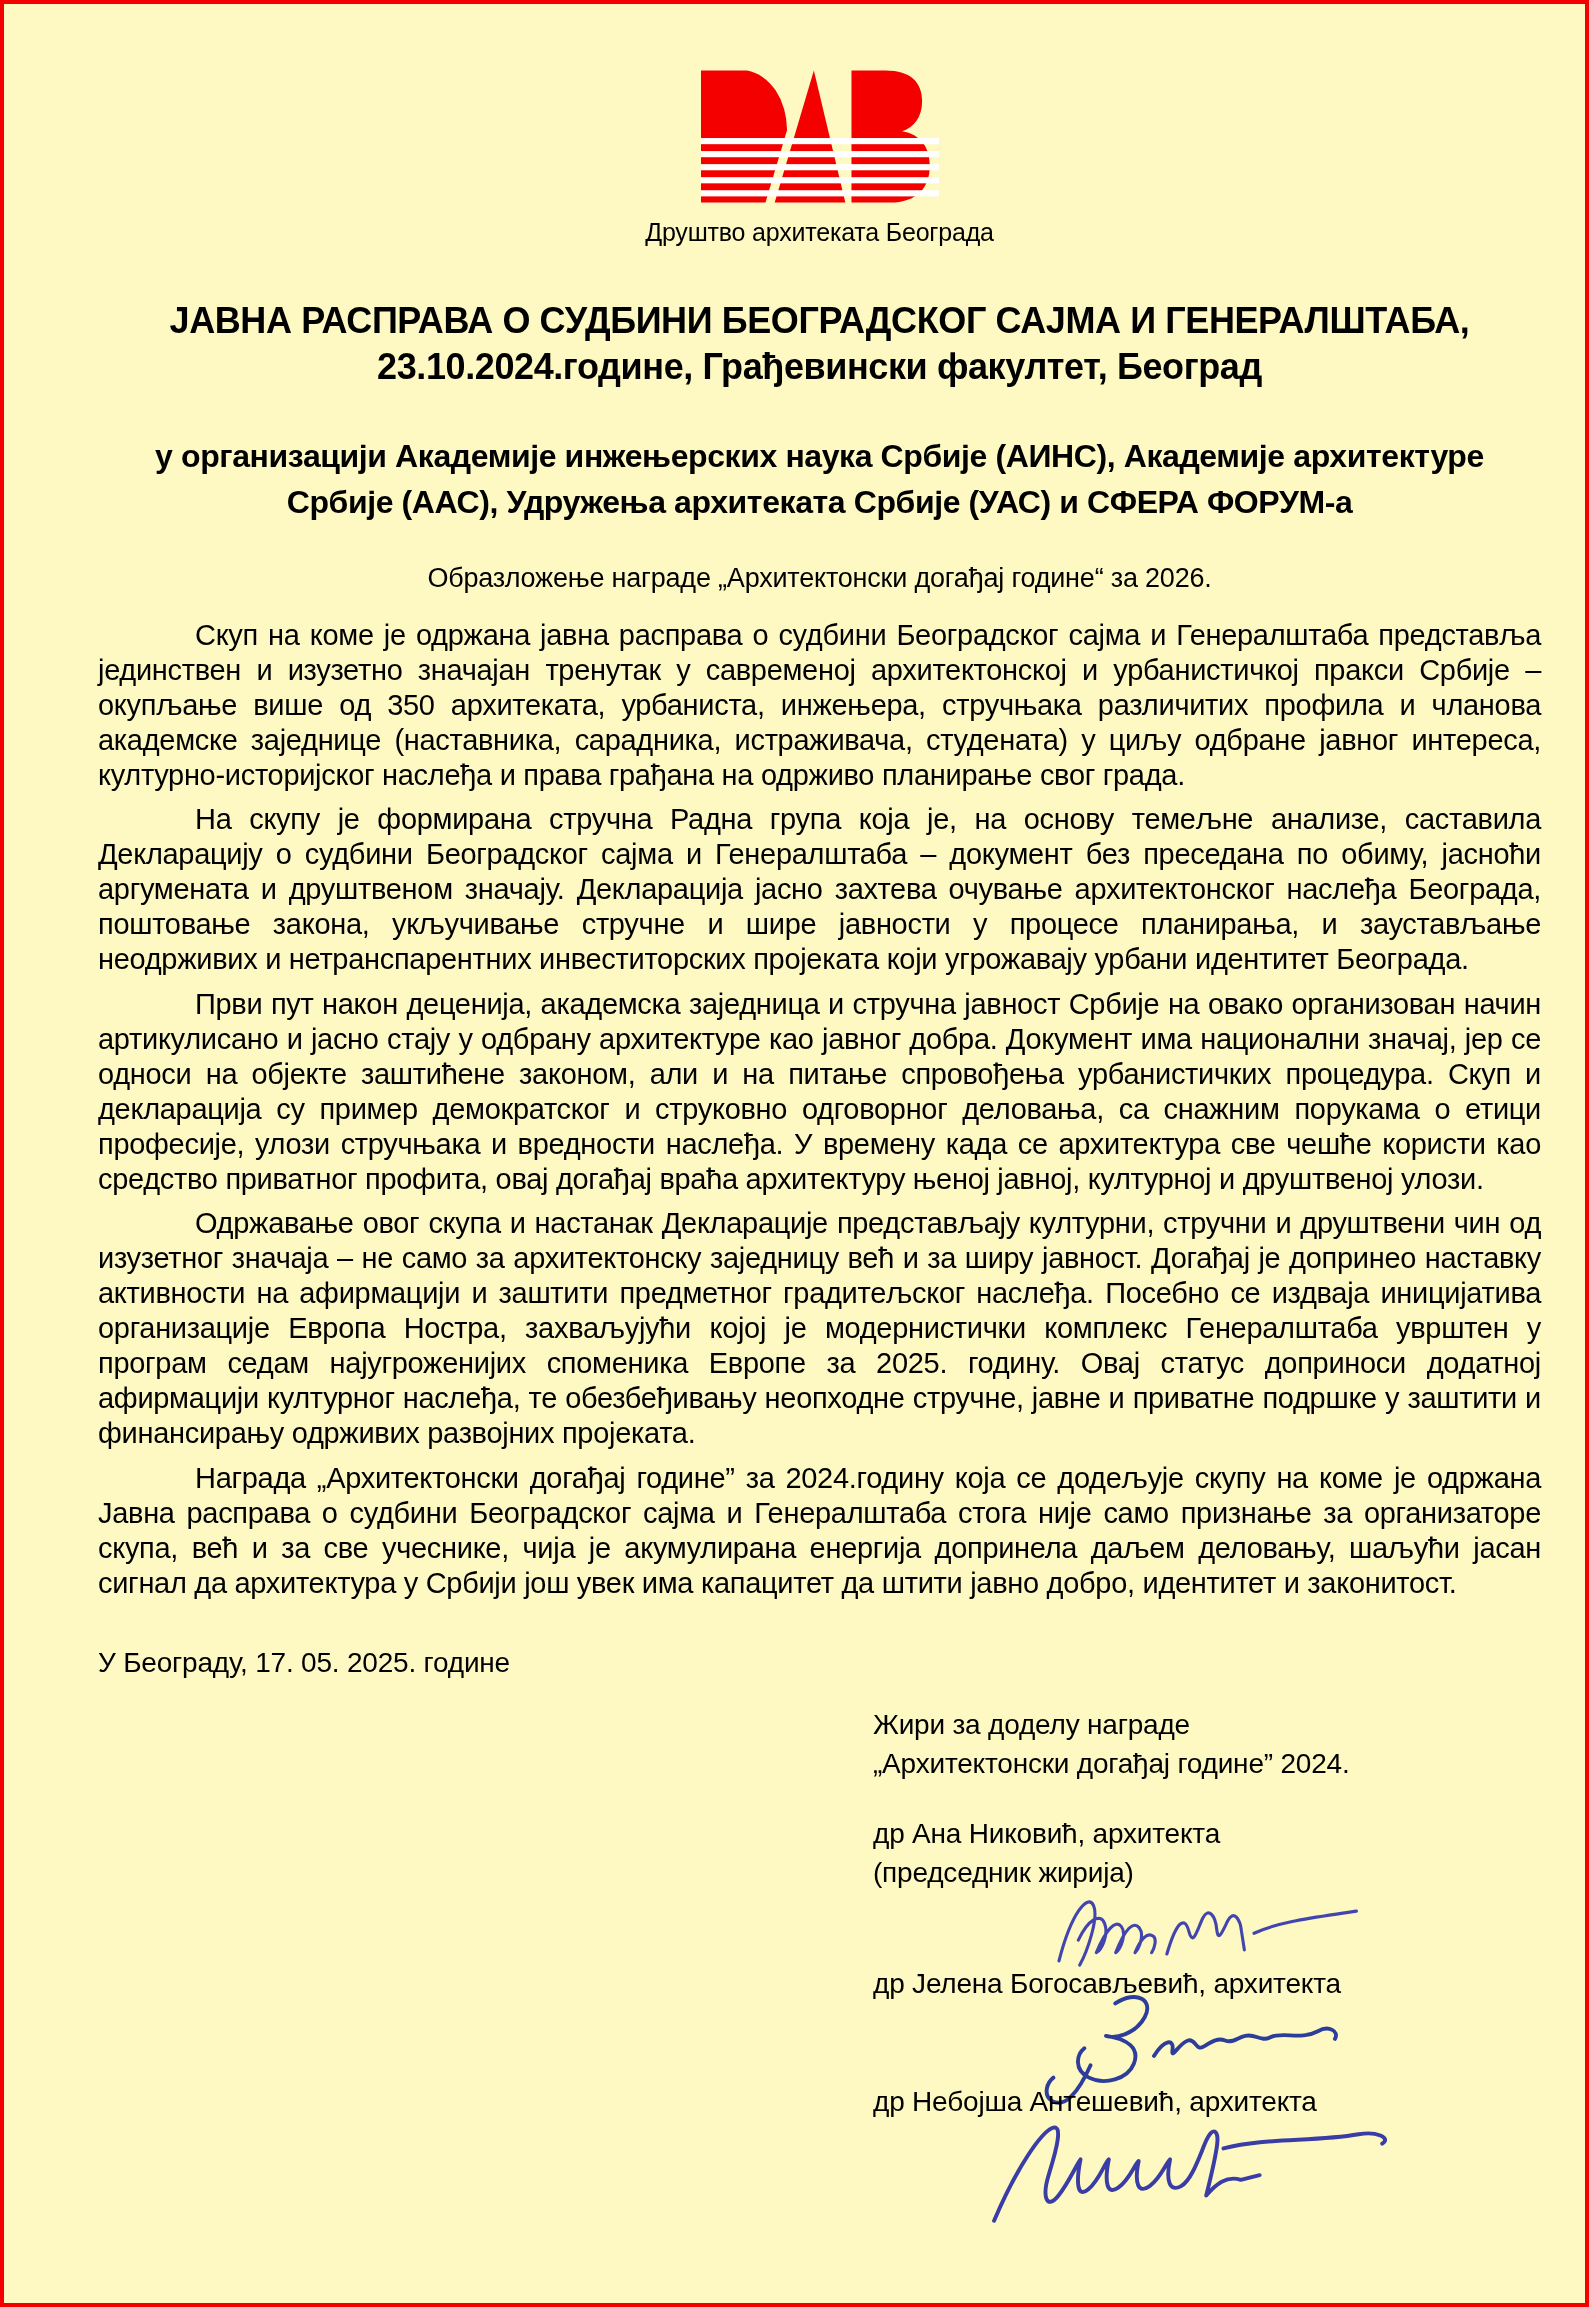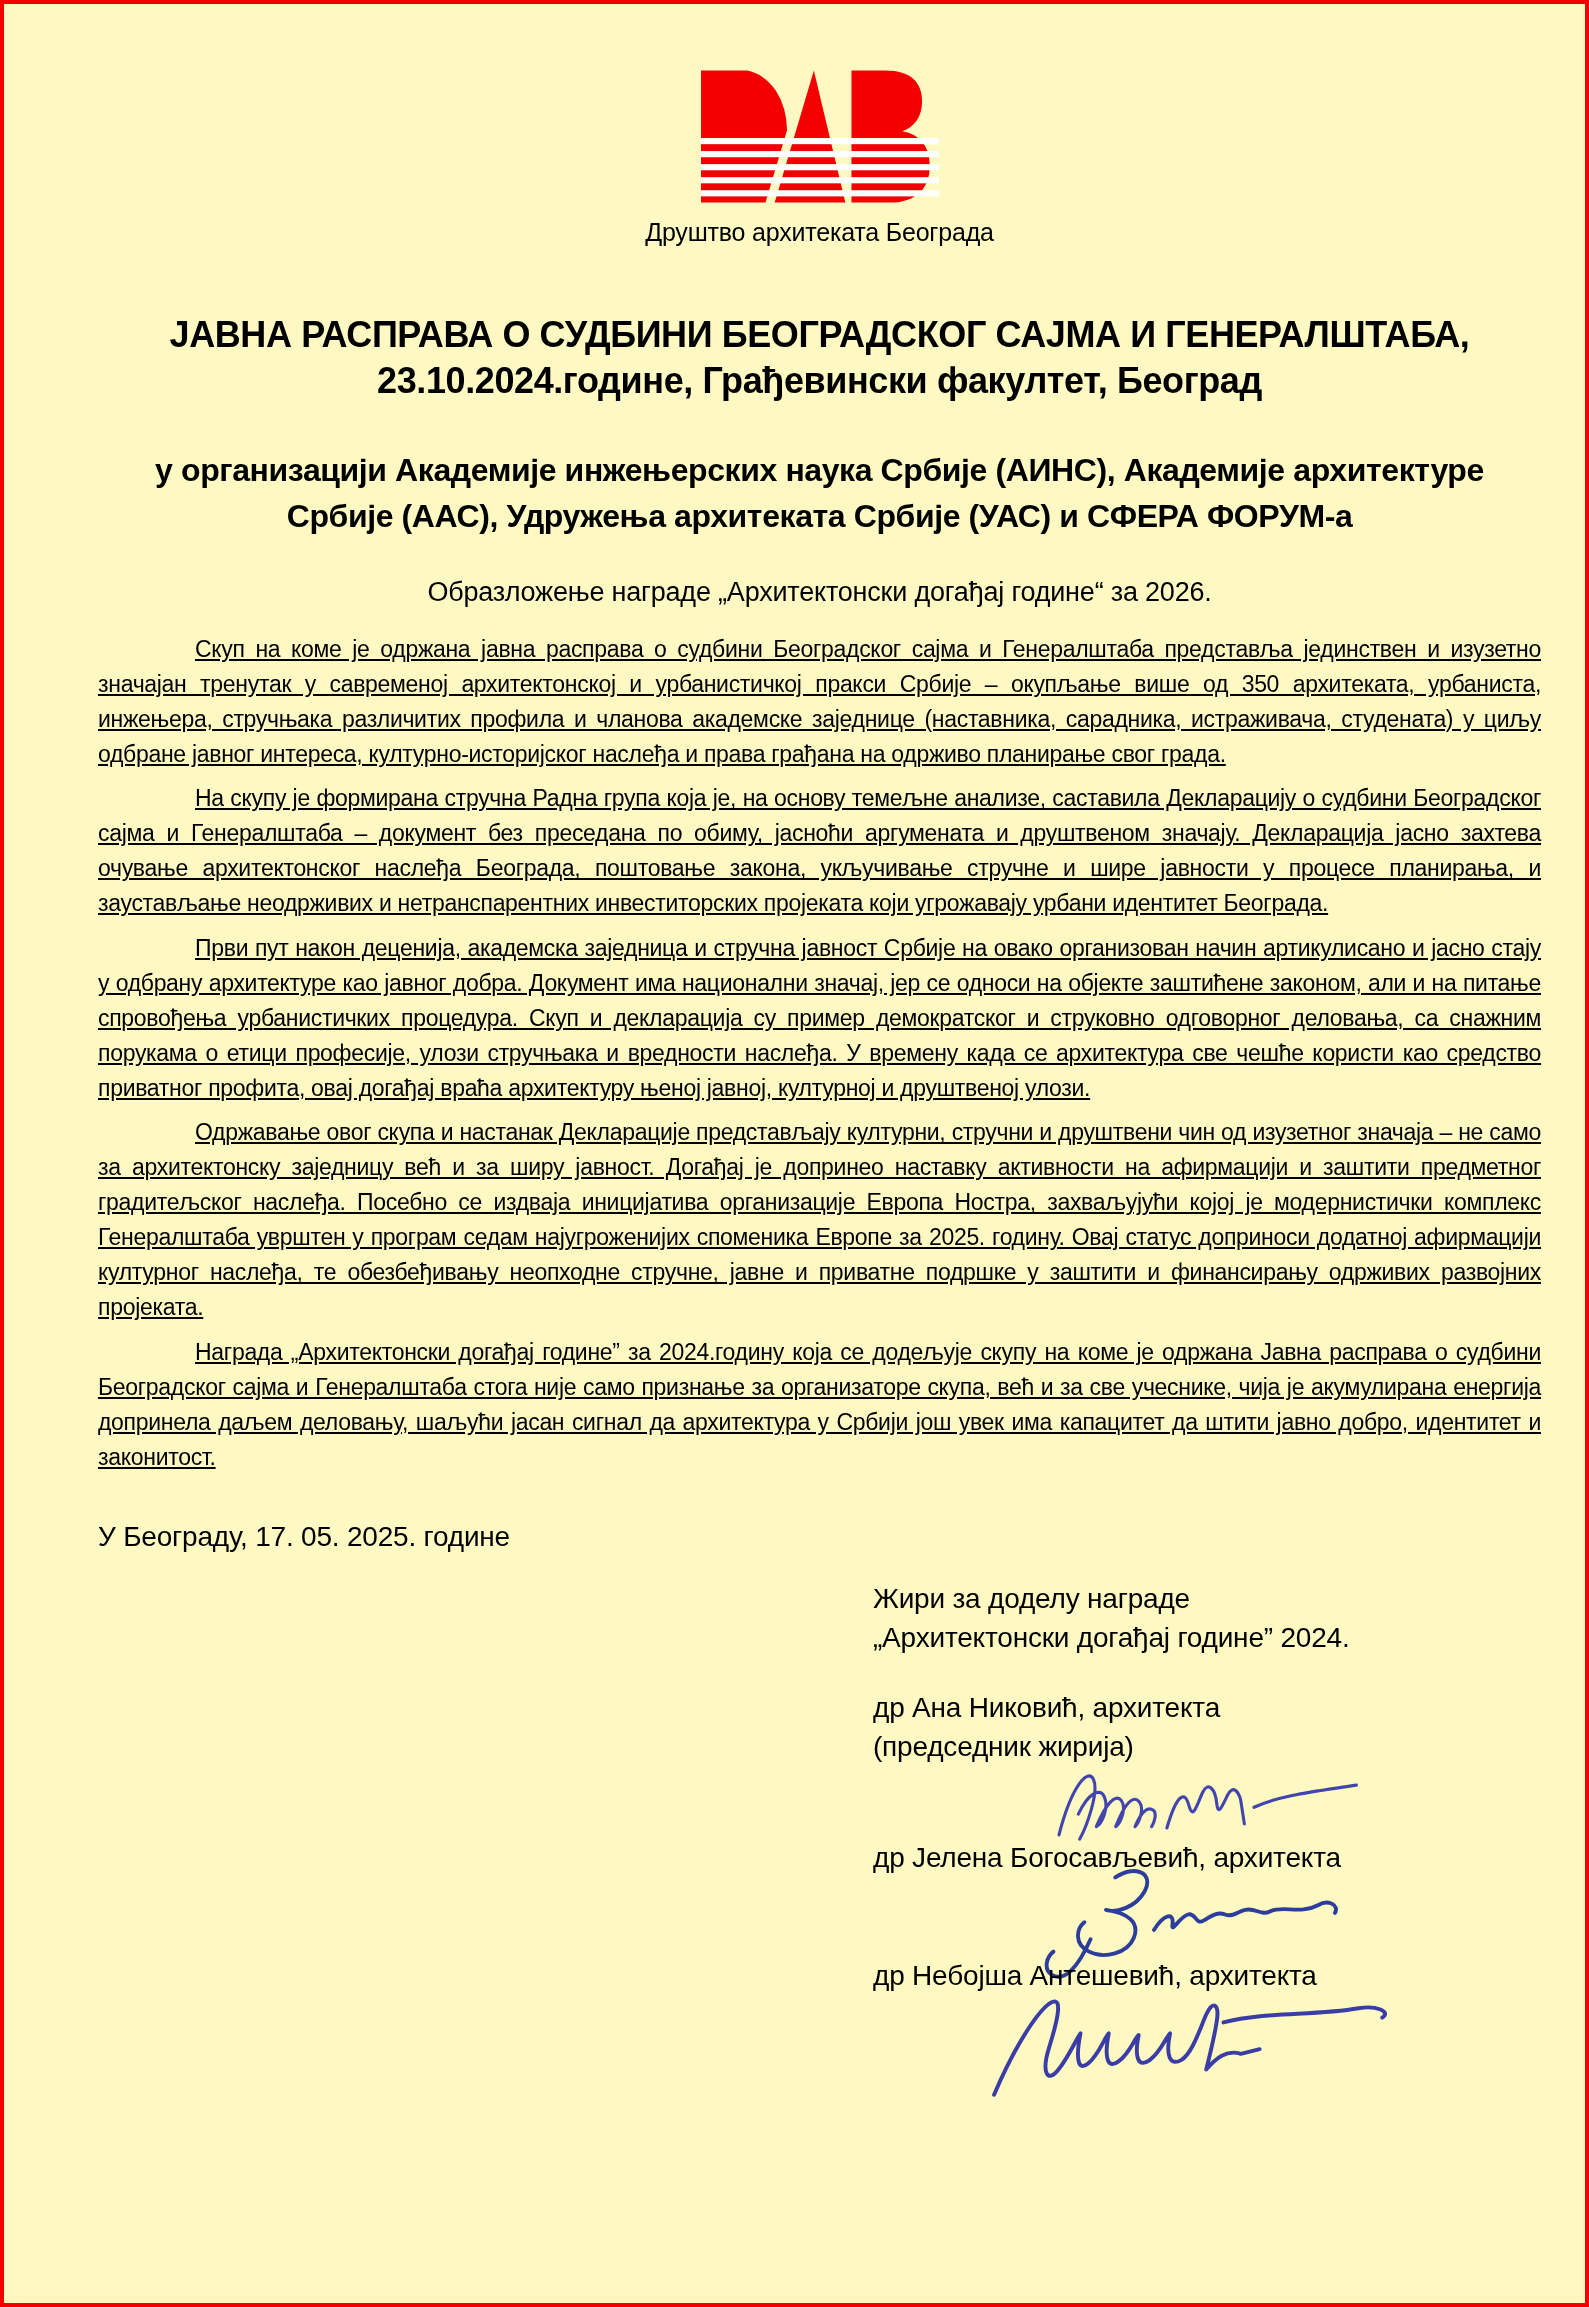--- a/index.html
+++ b/index.html
@@ -19,21 +19,21 @@
   .logo-svg{display:inline-block;width:238px;height:137px;}
   .logo-caption{
     margin-top:9.5px;
     font-size:25px;
     letter-spacing:-0.2px;
     color:#000000;
     text-align:center;
   }
   
   .doc-title{
-    margin-top:65px;
+    margin-top:51px;
     text-align:center;
     font-weight:bold;
     font-size:36px;
     line-height:1.30;
     letter-spacing:-0.4px;
     color:#000000;
   }
   .organizers{
     margin:43px auto 0 auto;
     max-width:1367px;
@@ -48,27 +48,26 @@
     margin-top:38px;
     text-align:center;
     font-size:27px;
     letter-spacing:-0.2px;
     color:#000000;
   }
   
   .body-text{margin-top:24px;}
   .body-text p{
     margin:0 0 9.5px 0;
-    font-size:23px;
+    font-size:29px;
     line-height:35px;
     letter-spacing:-0.3px;
     text-align:justify;
     text-indent:97px;
     color:#000000;
-    text-decoration:underline;
   }
   
   .date-place{
     margin-top:46px;
     font-size:28px;
     letter-spacing:-0.2px;
     color:#000000;
   }
   .jury-block{
     margin:27px 0 0 auto;

